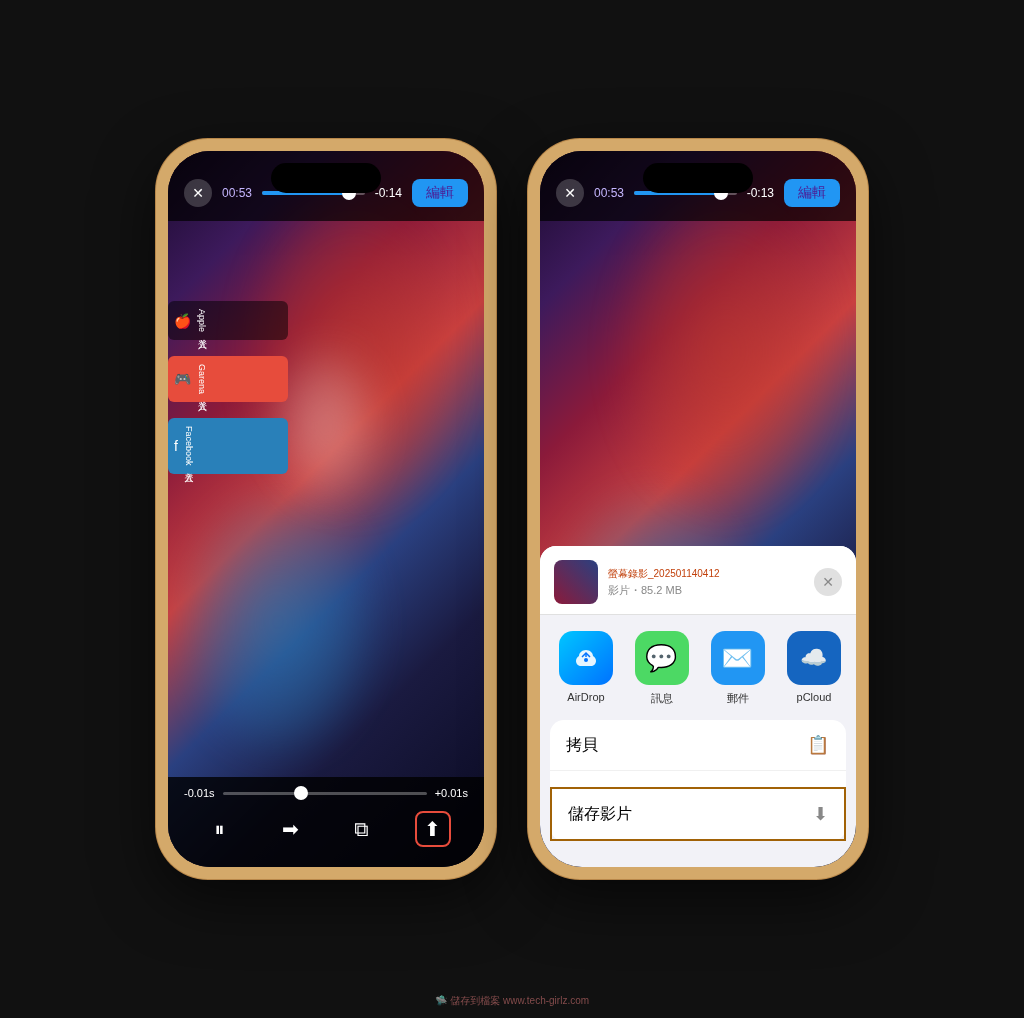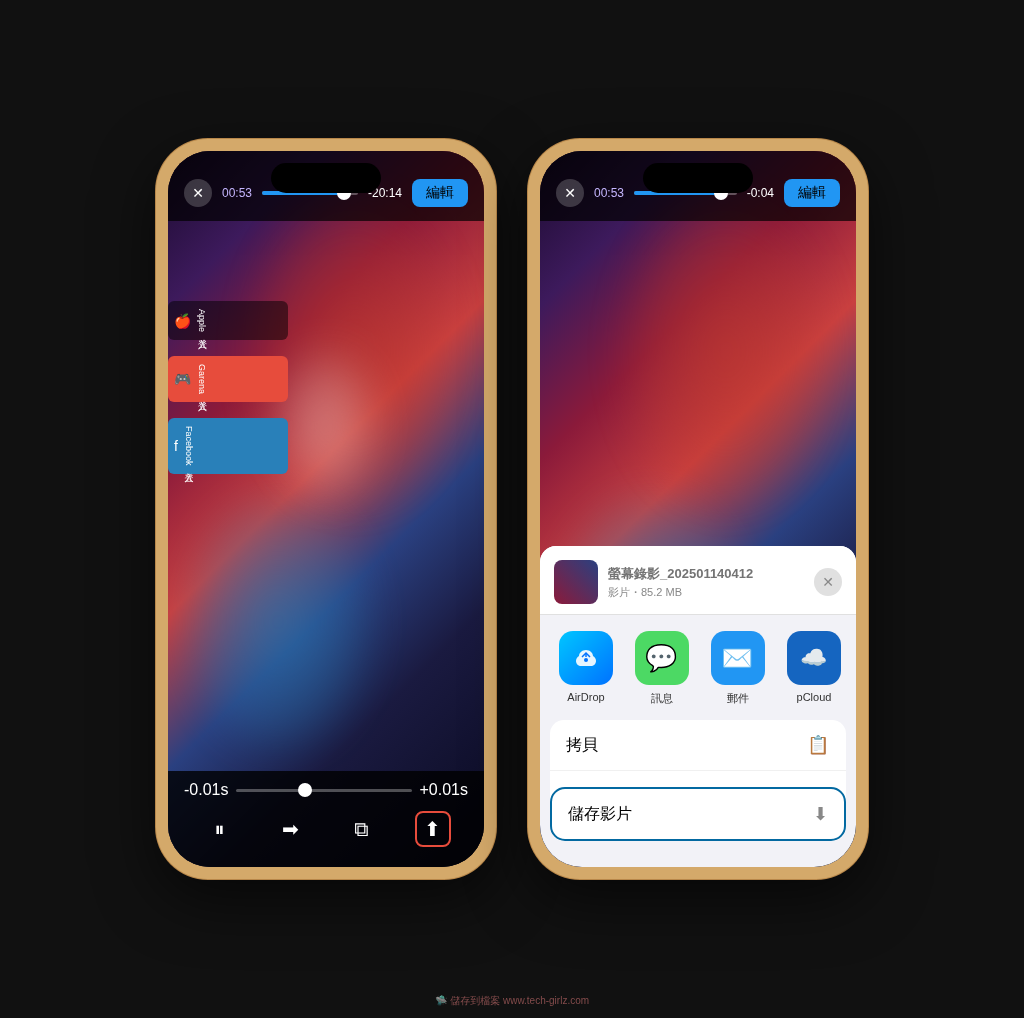--- a/index.html
+++ b/index.html
@@ -112,21 +112,21 @@
       transform: translateY(-50%);
       left: 78%;
     }
     .time-remaining {
       color: #fff;
       font-size: 12px;
       margin-top: 14px;
     }
     .edit-btn {
       background: #2196f3;
-      color: #000000;
+      color: #4c1d95;
       border: none;
       border-radius: 8px;
       padding: 5px 14px;
       font-size: 14px;
       margin-top: 14px;
       font-family: 'PingFang TC', sans-serif;
     }
 
     
     .video-bg {
@@ -229,21 +229,21 @@
       background: rgba(0,0,0,0.8);
       padding: 10px 16px 20px;
       z-index: 20;
     }
     .scrub-bar {
       display: flex;
       align-items: center;
       gap: 8px;
       margin-bottom: 12px;
     }
-    .scrub-label { color: #fff; font-size: 16px; text-align: center; }
+    .scrub-label { color: #fff; font-size: 11px; text-align: center; }
     .scrub-track {
       flex: 1;
       height: 3px;
       background: rgba(255,255,255,0.3);
       border-radius: 2px;
       position: relative;
     }
     .scrub-handle {
       width: 14px;
       height: 14px;
@@ -302,23 +302,23 @@
       overflow: hidden;
       flex-shrink: 0;
     }
     .share-thumb-inner {
       width: 100%;
       height: 100%;
       background: linear-gradient(45deg, #8b1a3a, #2a4080);
     }
     .share-file-info { flex: 1; }
     .share-filename {
-      font-size: 13px;
-      font-weight: 700;
-      color: #737373;
+      font-size: 10px;
+      font-weight: 400;
+      color: #c2410c;
     }
     .share-filesize {
       font-size: 11px;
       color: #888;
       margin-top: 2px;
     }
     .share-close {
       width: 28px;
       height: 28px;
       background: #e0e0e0;
@@ -403,21 +403,21 @@
     <div class="phone-inner">
       <div class="dynamic-island"></div>
 
       <div class="top-bar">
         <div class="close-btn">✕</div>
         <span class="time-display">00:53</span>
         <div class="progress-bar-container">
           <div class="progress-bar-fill"></div>
           <div class="progress-dot"></div>
         </div>
-        <span class="time-remaining">-20:14</span>
+        <span class="time-remaining">-0:14</span>
         <button class="edit-btn">編輯</button>
       </div>
 
       <div class="video-bg">
         <div class="video-bg-gradient"></div>
         <div class="char-effect char-red"></div>
         <div class="char-effect char-blue"></div>
         <div class="char-effect char-white"></div>
       </div>
 
@@ -458,21 +458,21 @@
     <div class="phone-inner">
       <div class="dynamic-island"></div>
 
       <div class="top-bar">
         <div class="close-btn">✕</div>
         <span class="time-display">00:53</span>
         <div class="progress-bar-container">
           <div class="progress-bar-fill"></div>
           <div class="progress-dot"></div>
         </div>
-        <span class="time-remaining">-0:04</span>
+        <span class="time-remaining">-0:13</span>
         <button class="edit-btn">編輯</button>
       </div>
 
       <div class="video-bg">
         <div class="video-bg-gradient"></div>
         <div class="char-effect char-red"></div>
         <div class="char-effect char-blue"></div>
       </div>
 
       <div class="share-sheet">
@@ -521,21 +521,21 @@
             </div>
             <span class="app-label">pCloud</span>
           </div>
         </div>
 
         <div class="share-actions">
           <div class="share-action-item">
             <span>拷貝</span>
             <span class="action-icon">📋</span>
           </div>
-          <div class="share-action-item highlighted" style="border:2px solid #0369a1; border-radius:15px; margin: 16px 0;">
+          <div class="share-action-item highlighted" style="border:2px solid #a16207; border-radius:0; margin: 16px 0;">
             <span>儲存影片</span>
             <span class="action-icon">⬇</span>
           </div>
         </div>
       </div>
     </div>
   </div>
 
   <div class="watermark">🛸 儲存到檔案 www.tech-girlz.com</div>
 </div>

